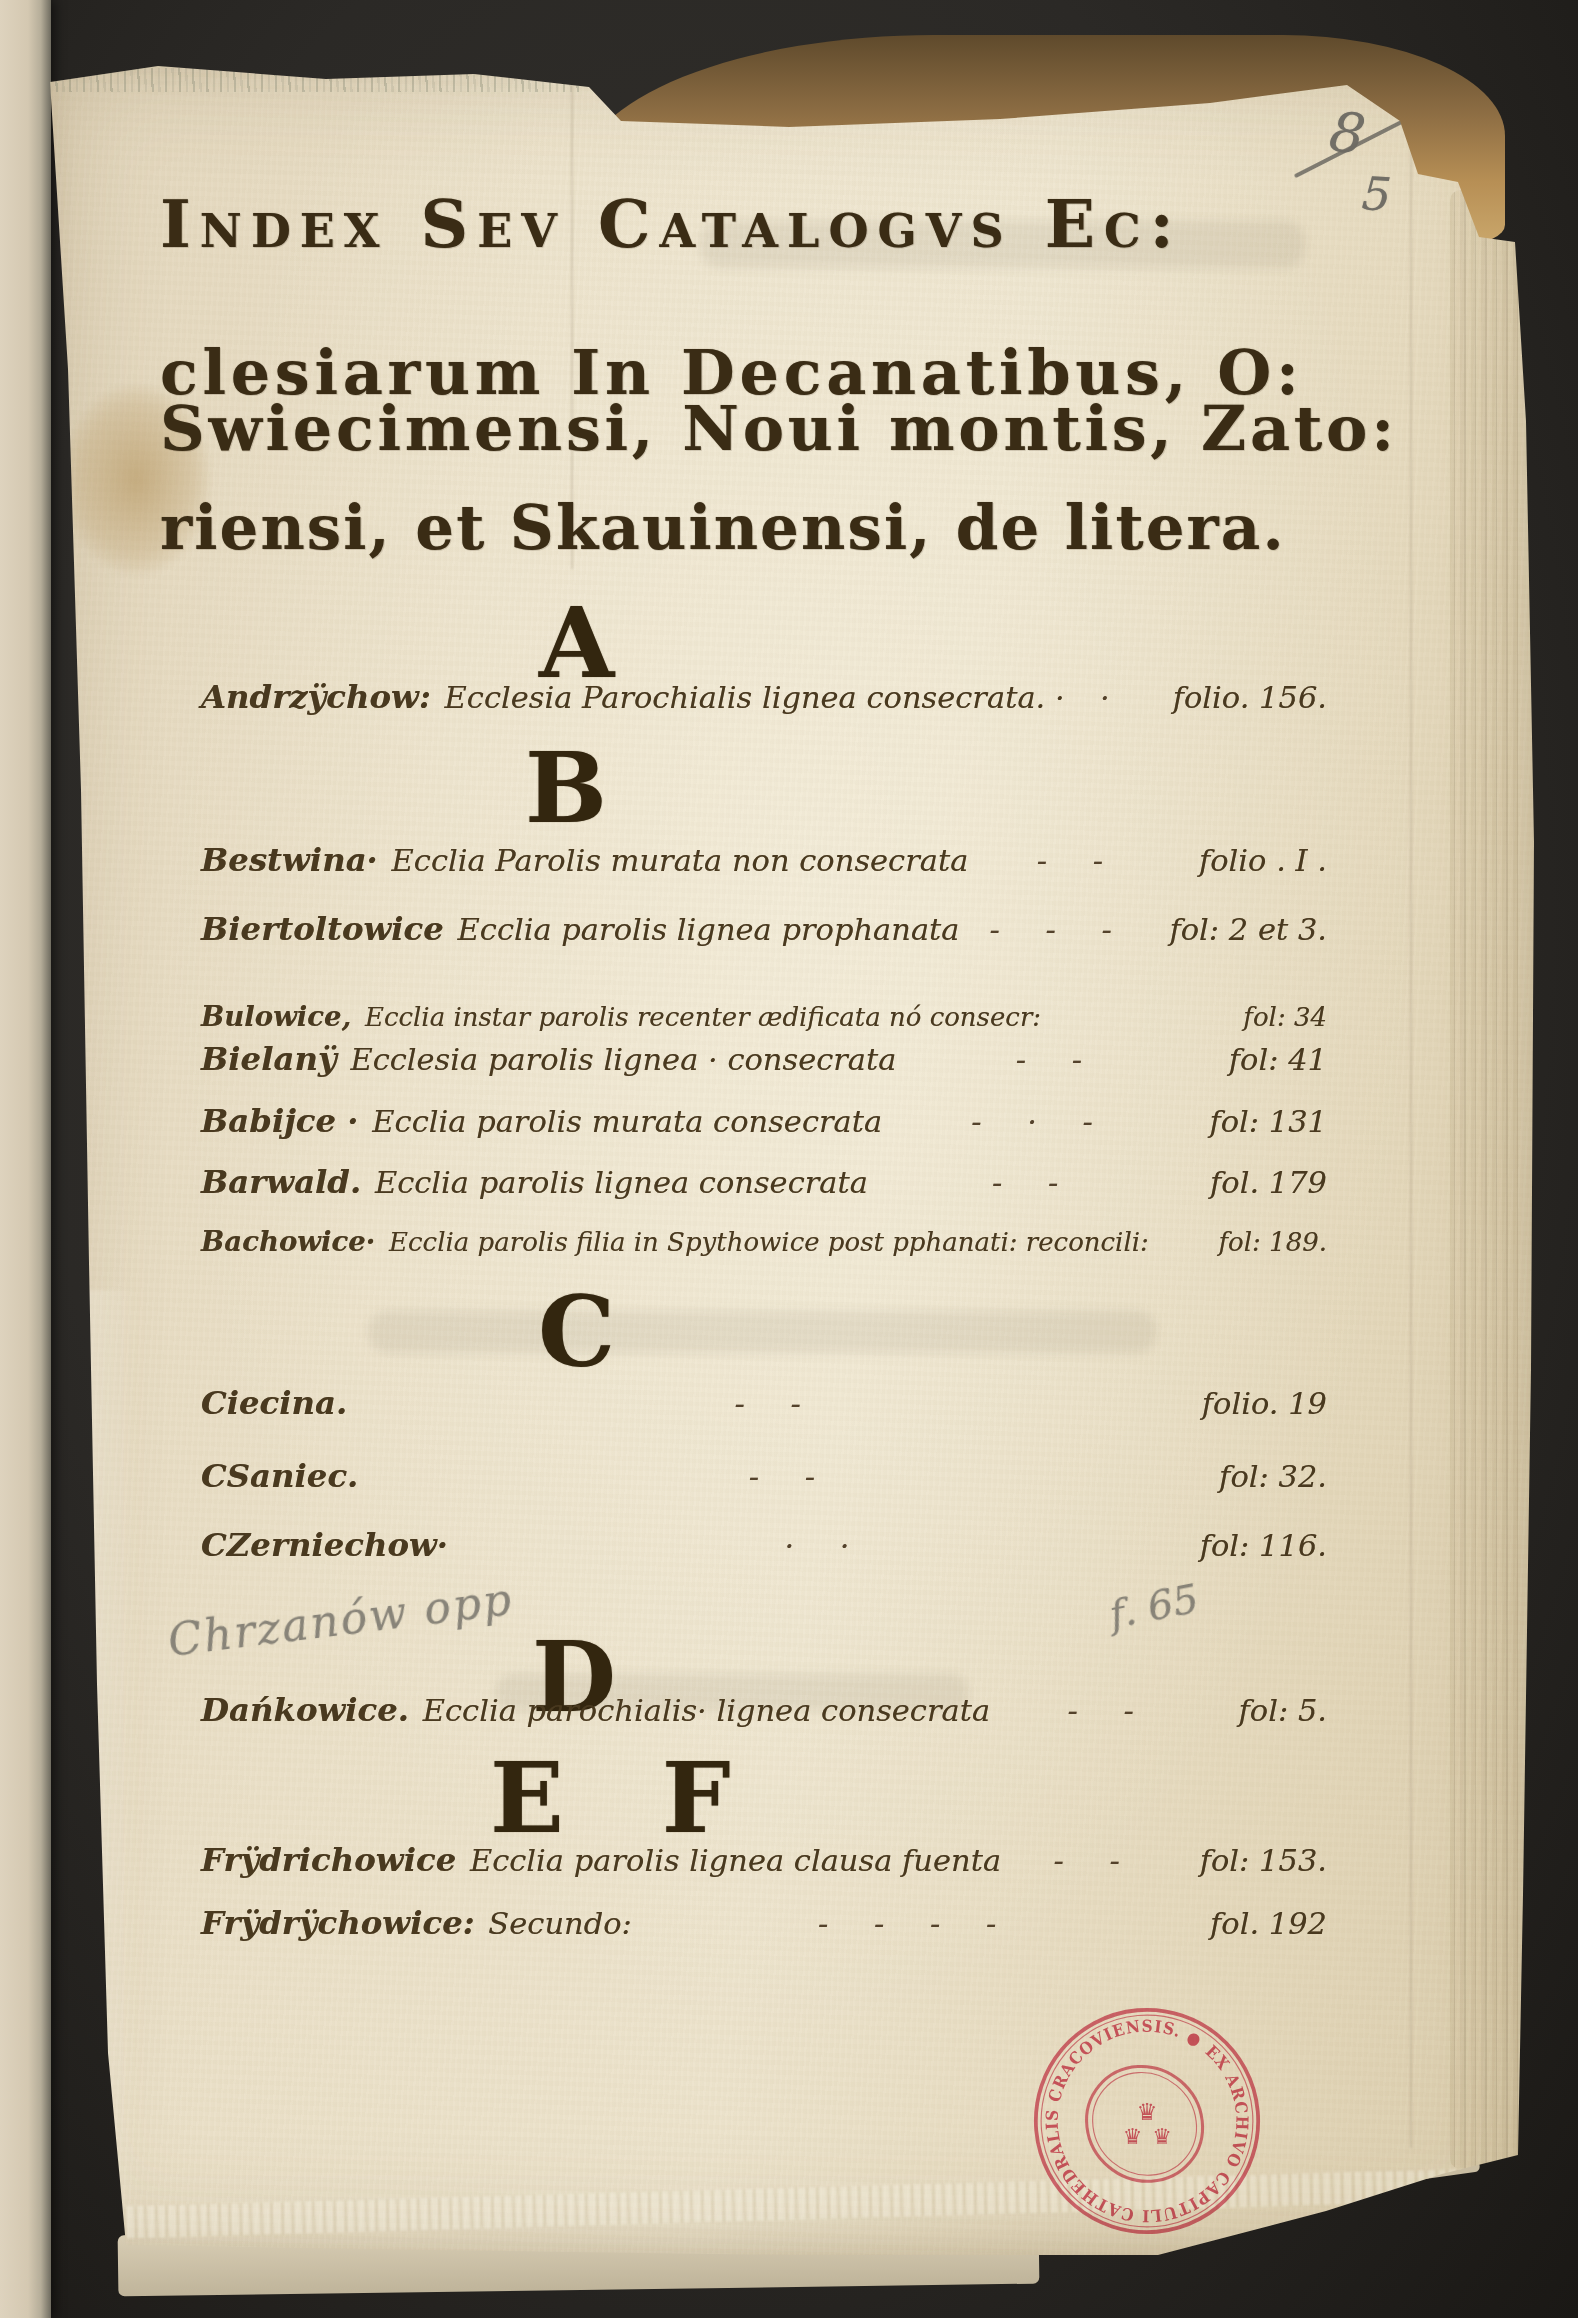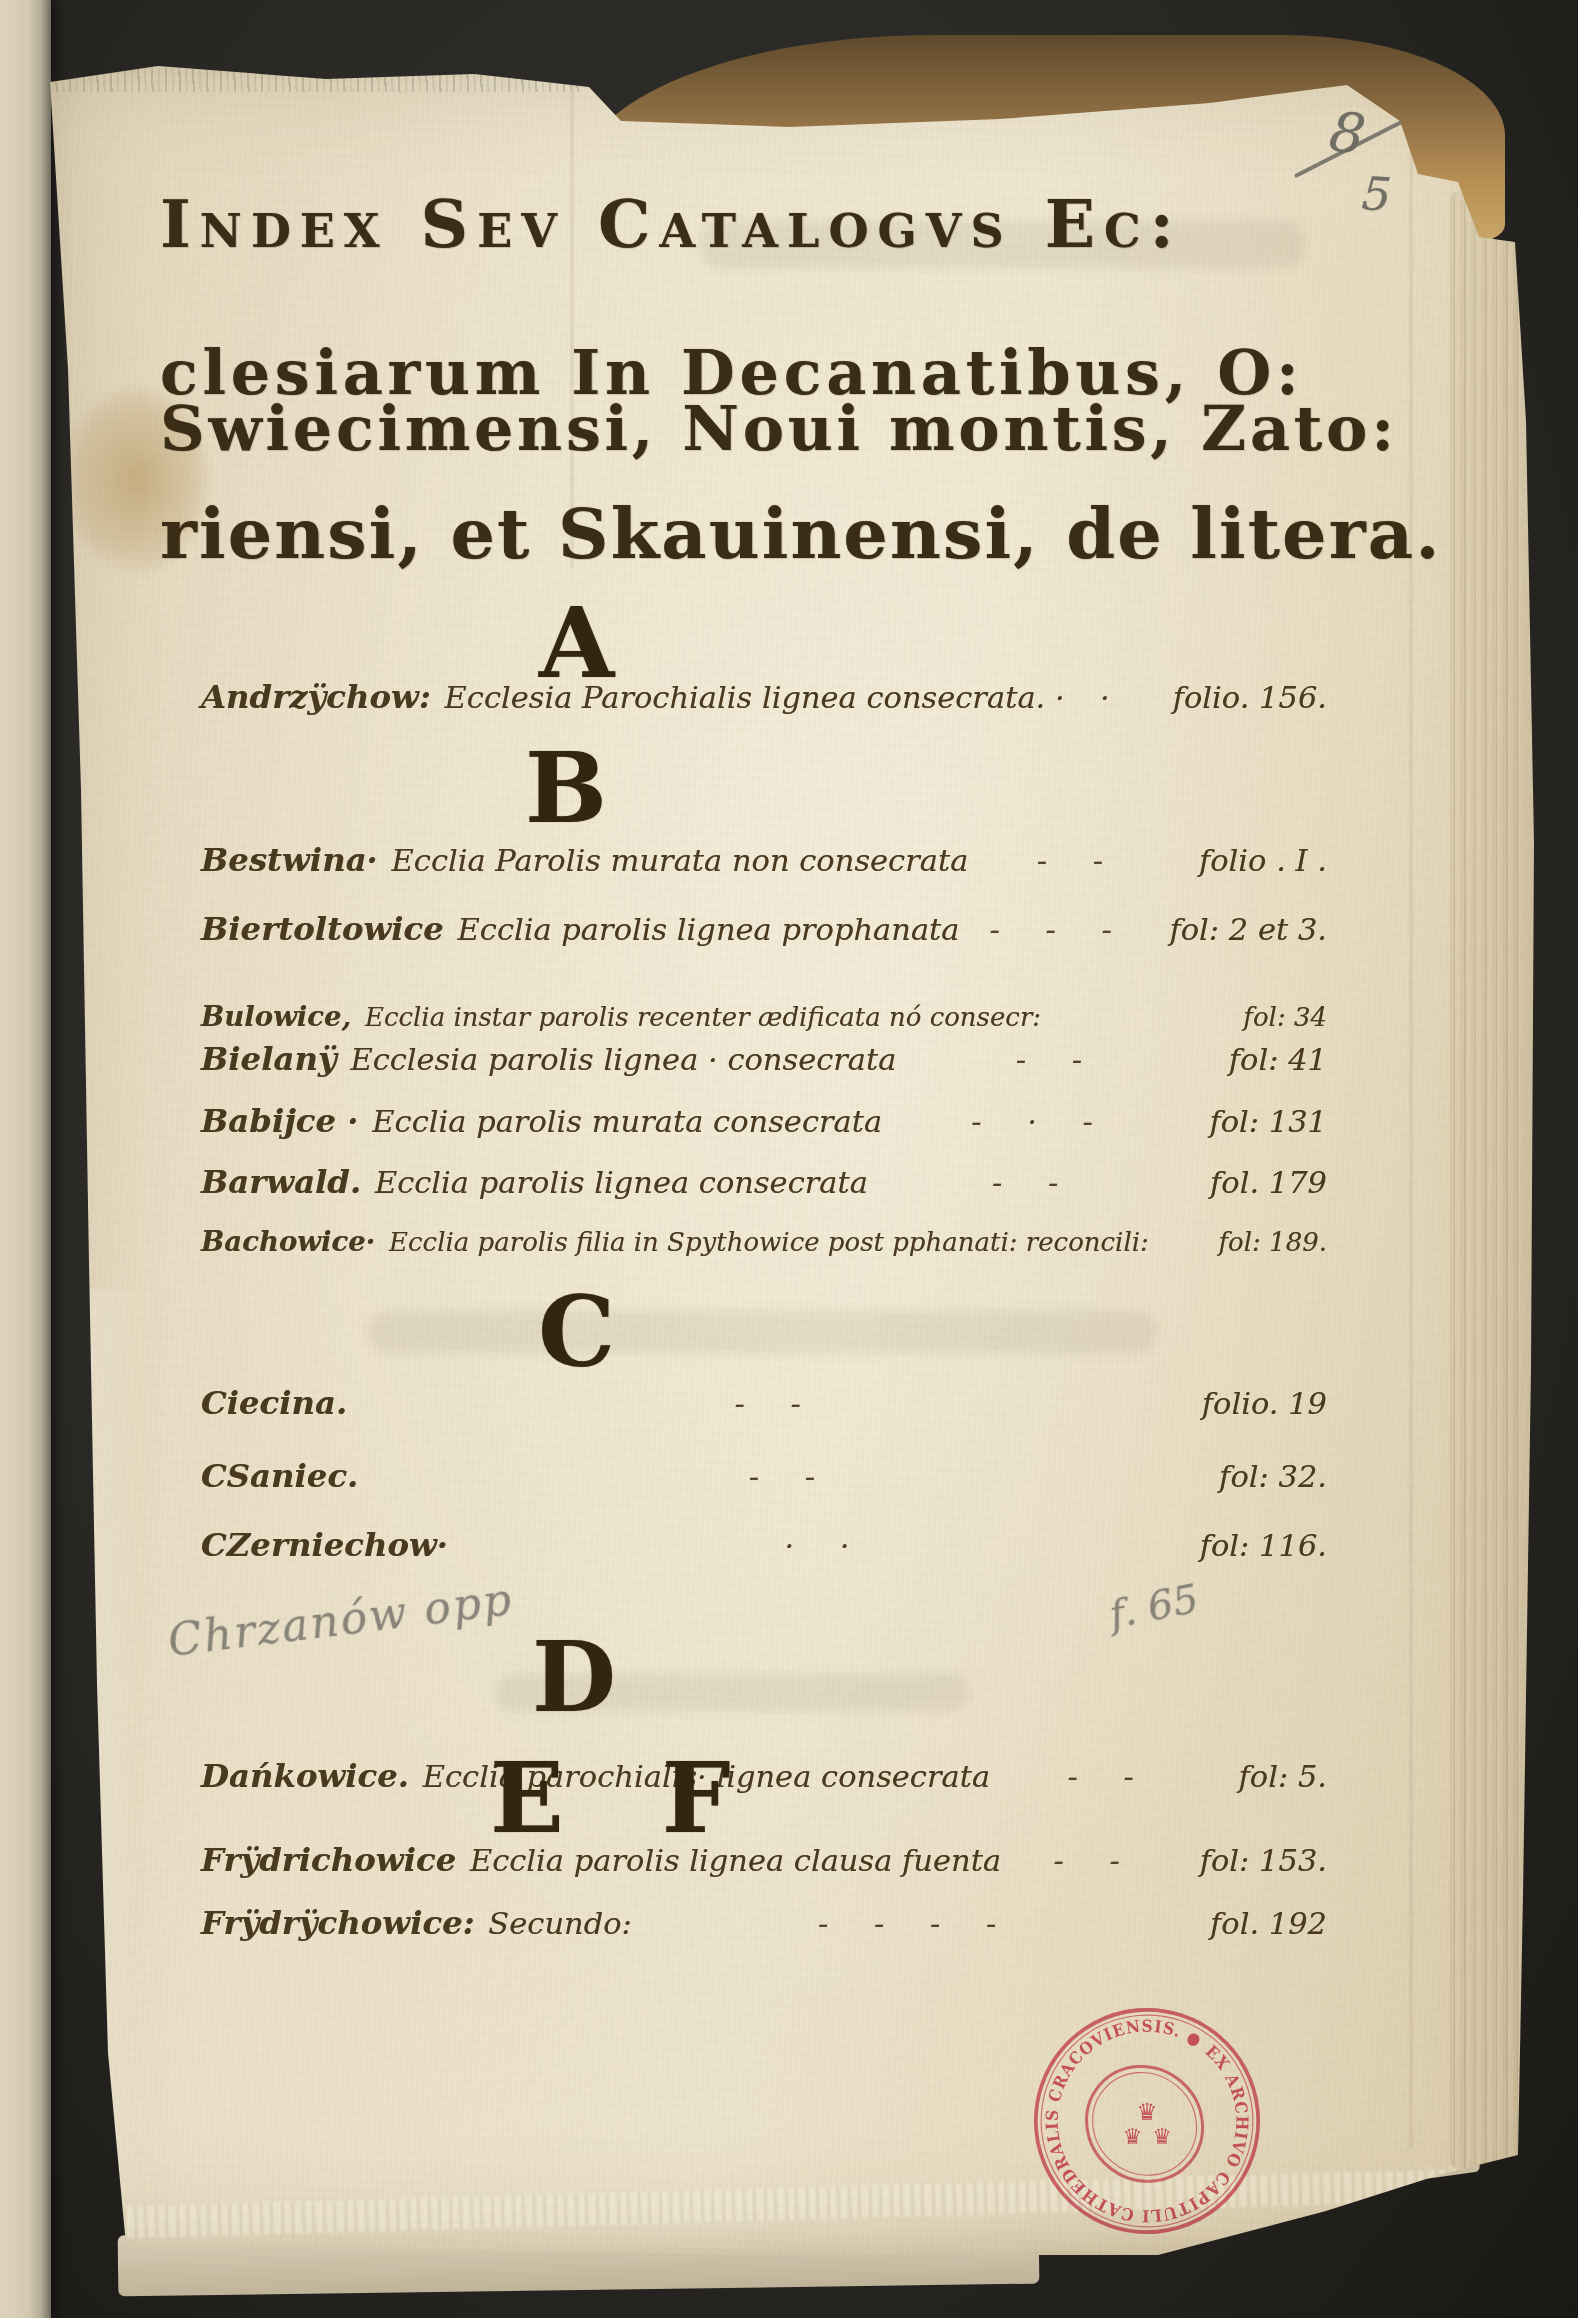--- a/index.html
+++ b/index.html
@@ -50,21 +50,21 @@
     transform:rotate(-1.6deg);
     background:repeating-linear-gradient(90deg, rgba(248,244,230,.8) 0 7.4px, rgba(190,175,140,.4) 7.4px 10.5px);}
   .ghost{position:absolute;background:rgba(95,88,70,.09);filter:blur(4.7px);border-radius:21px;}
 
   
   .title-line{position:absolute;left:118px;white-space:nowrap;color:#3a2c15;
     text-shadow:0 0 1.1px rgba(58,44,21,.45), 1.1px 1.1px 0 rgba(58,44,21,.12);text-align:right;}
   .t1{top:132px;font-weight:700;font-size:66px;letter-spacing:9px;font-variant:small-caps;}
   .t2{top:236px;font-weight:600;font-size:62px;letter-spacing:4.7px;margin-top:47px;}
   .t3{top:339px;font-weight:600;font-size:62px;letter-spacing:3.7px;}
-  .t4{top:439px;font-weight:600;font-size:70px;letter-spacing:2.1px;}
+  .t4{top:439px;font-weight:600;font-size:61px;letter-spacing:2.1px;}
 
   .sec{position:absolute;font-weight:700;font-size:97px;color:#33260f;letter-spacing:13.7px;
     text-shadow:0 0 1.1px rgba(51,38,15,.5);}
   .sec-a{left:497px;top:533px;}
   .sec-b{left:483px;top:678px;}
   .sec-c{left:496px;top:1222px;}
   .sec-d{left:490px;top:1567px;}
   .sec-ef{left:448px;top:1688px;letter-spacing:32px;}
 
   .entry{position:absolute;left:126px;width:1126px;display:flex;align-items:baseline;
@@ -184,21 +184,21 @@
     <div class="entry" style="top:1473px">
       <span class="n">CZerniechow·</span>
       <span class="s">· ·</span>
       <span class="f">fol: 116.</span>
     </div>
 
     <div class="pencil pplace">Chrzanów opp</div>
     <div class="pencil pfolio">f. 65</div>
 
     <div class="sec sec-d">D</div>
-    <div class="entry" style="top:1704px">
+    <div class="entry" style="top:1638px">
       <span class="n">Dańkowice.</span>
       <span class="d">Ecclia parochialis· lignea consecrata</span>
       <span class="s">- -</span>
       <span class="f">fol: 5.</span>
     </div>
 
     <div class="sec sec-ef">E F</div>
     <div class="entry" style="top:1788px">
       <span class="n">Frÿdrichowice</span>
       <span class="d">Ecclia parolis lignea clausa fuenta</span>

